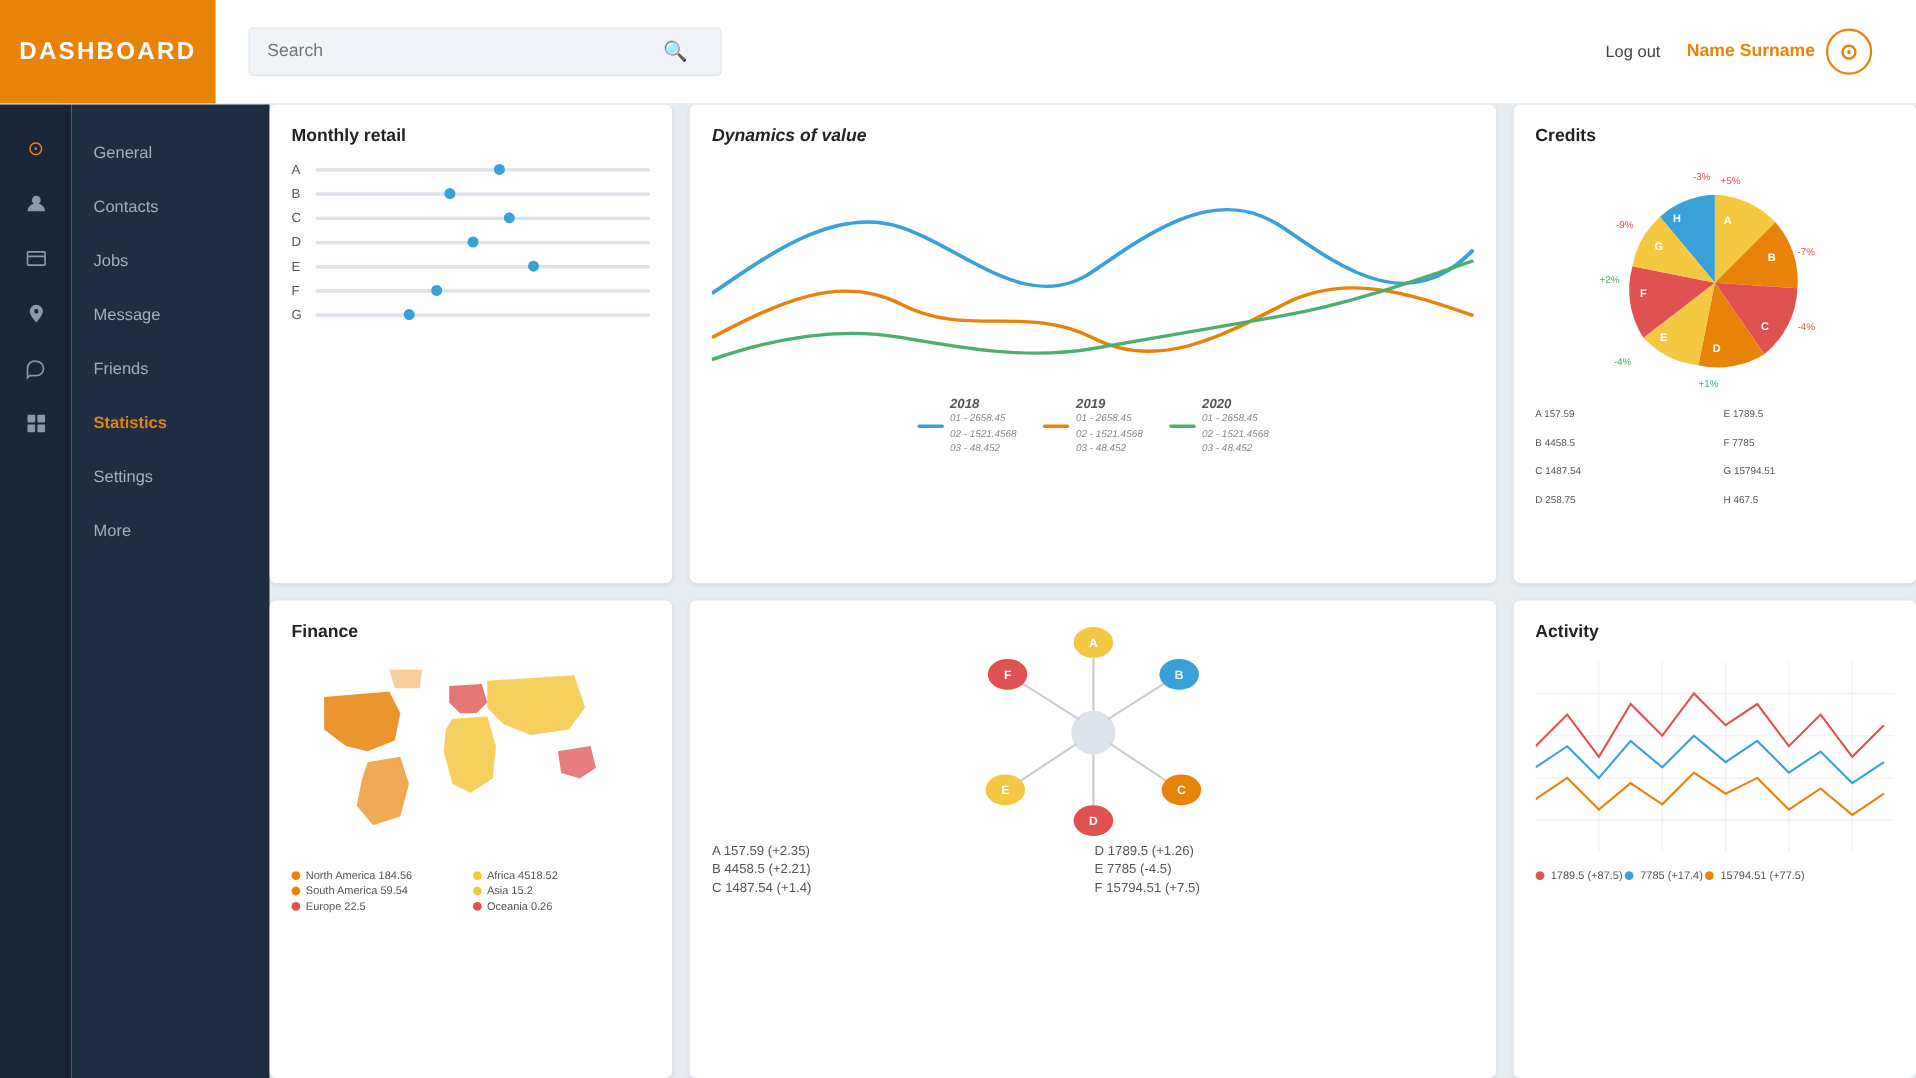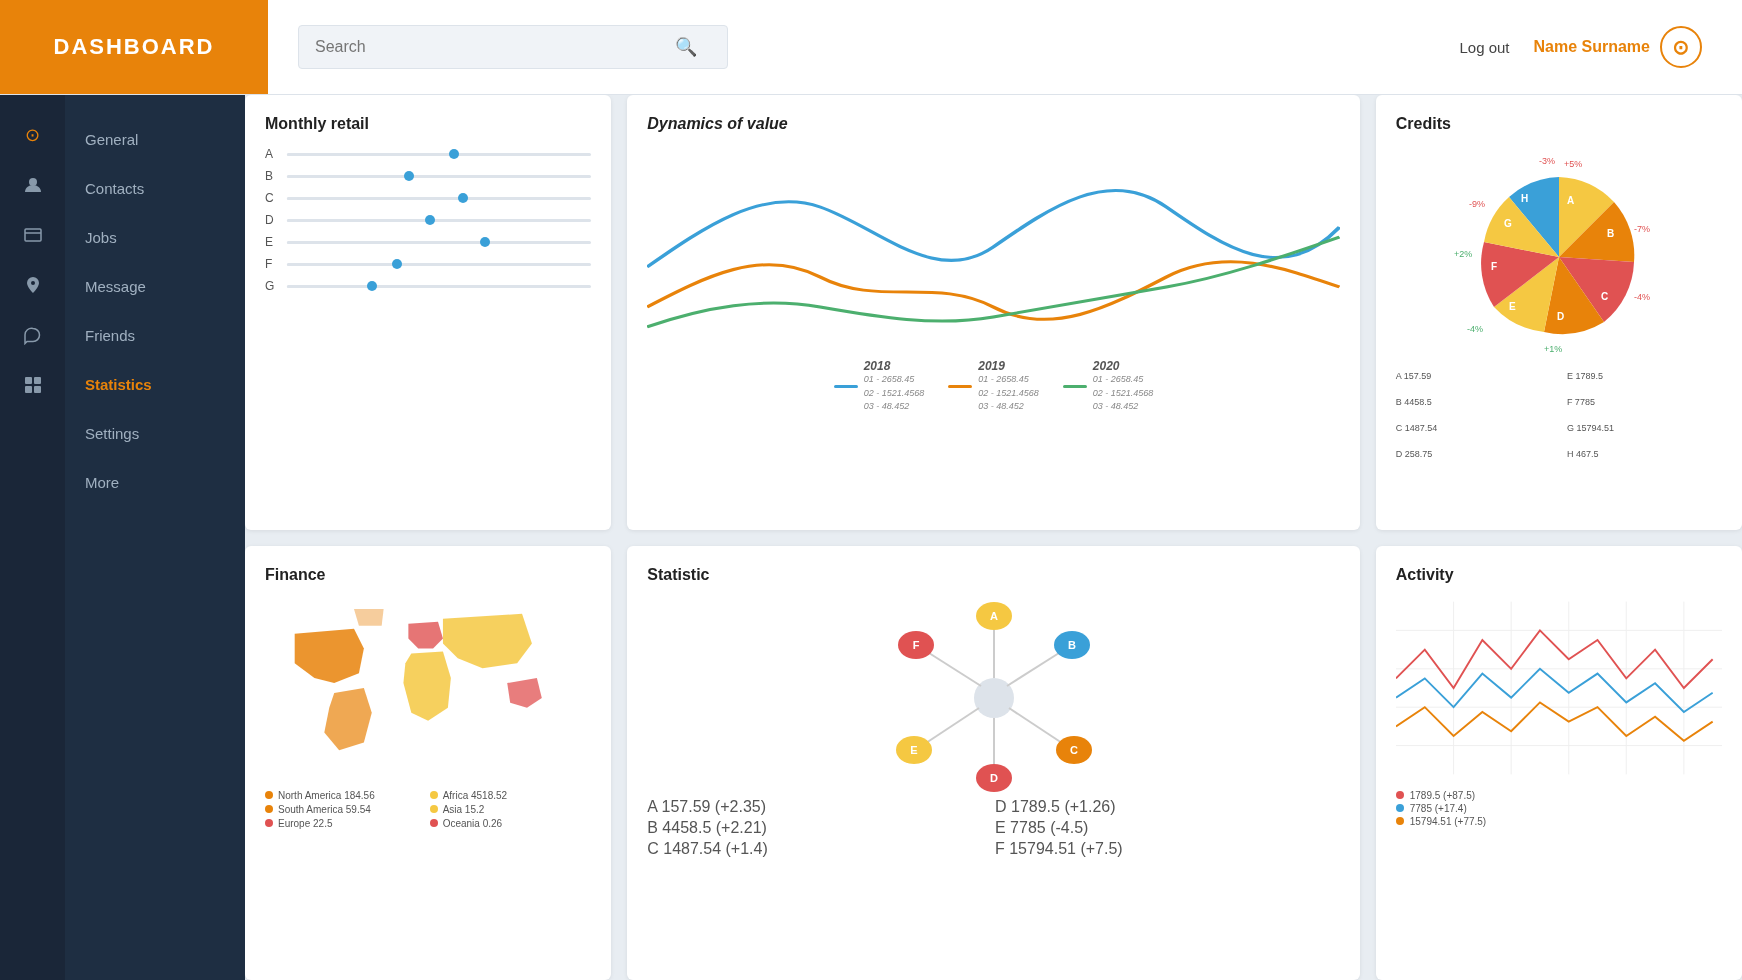--- a/index.html
+++ b/index.html
@@ -7,21 +7,21 @@
 
     
     .header {
       display: flex;
       align-items: center;
       height: 95px;
       background: #fff;
       border-bottom: 1px solid #dde3ea;
     }
     .header-logo {
-      width: 268px;
+      width: 196px;
       background: #e8830a;
       height: 100%;
       display: flex;
       align-items: center;
       justify-content: center;
     }
     .header-logo span {
       color: #fff;
       font-size: 22px;
       font-weight: 700;
@@ -271,33 +271,33 @@
       justify-content: center;
       align-items: center;
       height: 200px;
     }
     .statistic-legend {
       display: grid;
       grid-template-columns: 1fr 1fr;
       gap: 3px;
     }
     .statistic-legend-item {
-      font-size: 16px;
+      font-size: 12px;
       color: #555;
     }
 
     
     .activity { grid-row: 2; grid-column: 3; }
     .activity-chart {
       width: 100%;
       height: 180px;
     }
     .activity-legend {
       display: flex;
-      flex-direction: column;
+      flex-direction: row;
       gap: 2px;
       margin-top: 8px;
     }
     .activity-legend-item {
       display: flex;
       align-items: center;
       gap: 6px;
       font-size: 10px;
       color: #555;
     }
@@ -555,21 +555,20 @@
           <span>Europe 22.5</span>
         </div>
         <div class="finance-legend-item">
           <div class="dot" style="background:#e05252"></div>
           <span>Oceania 0.26</span>
         </div>
       </div>
     </div>
 
     <div class="card statistic">
-      <div class="card-title">Statistic</div>
       <div class="statistic-chart">
         <svg width="300" height="200" viewBox="0 0 300 200">
 
           <circle cx="150" cy="100" r="20" fill="#dde3ea"></circle>
 
           <line x1="150" y1="80" x2="150" y2="28" stroke="#ccc" stroke-width="2"></line>
           <ellipse cx="150" cy="18" rx="18" ry="14" fill="#f5c842"></ellipse>
           <text x="150" y="22" text-anchor="middle" font-size="11" fill="#fff" font-weight="bold">A</text>
 
           <line x1="163" y1="88" x2="215" y2="55" stroke="#ccc" stroke-width="2"></line>

